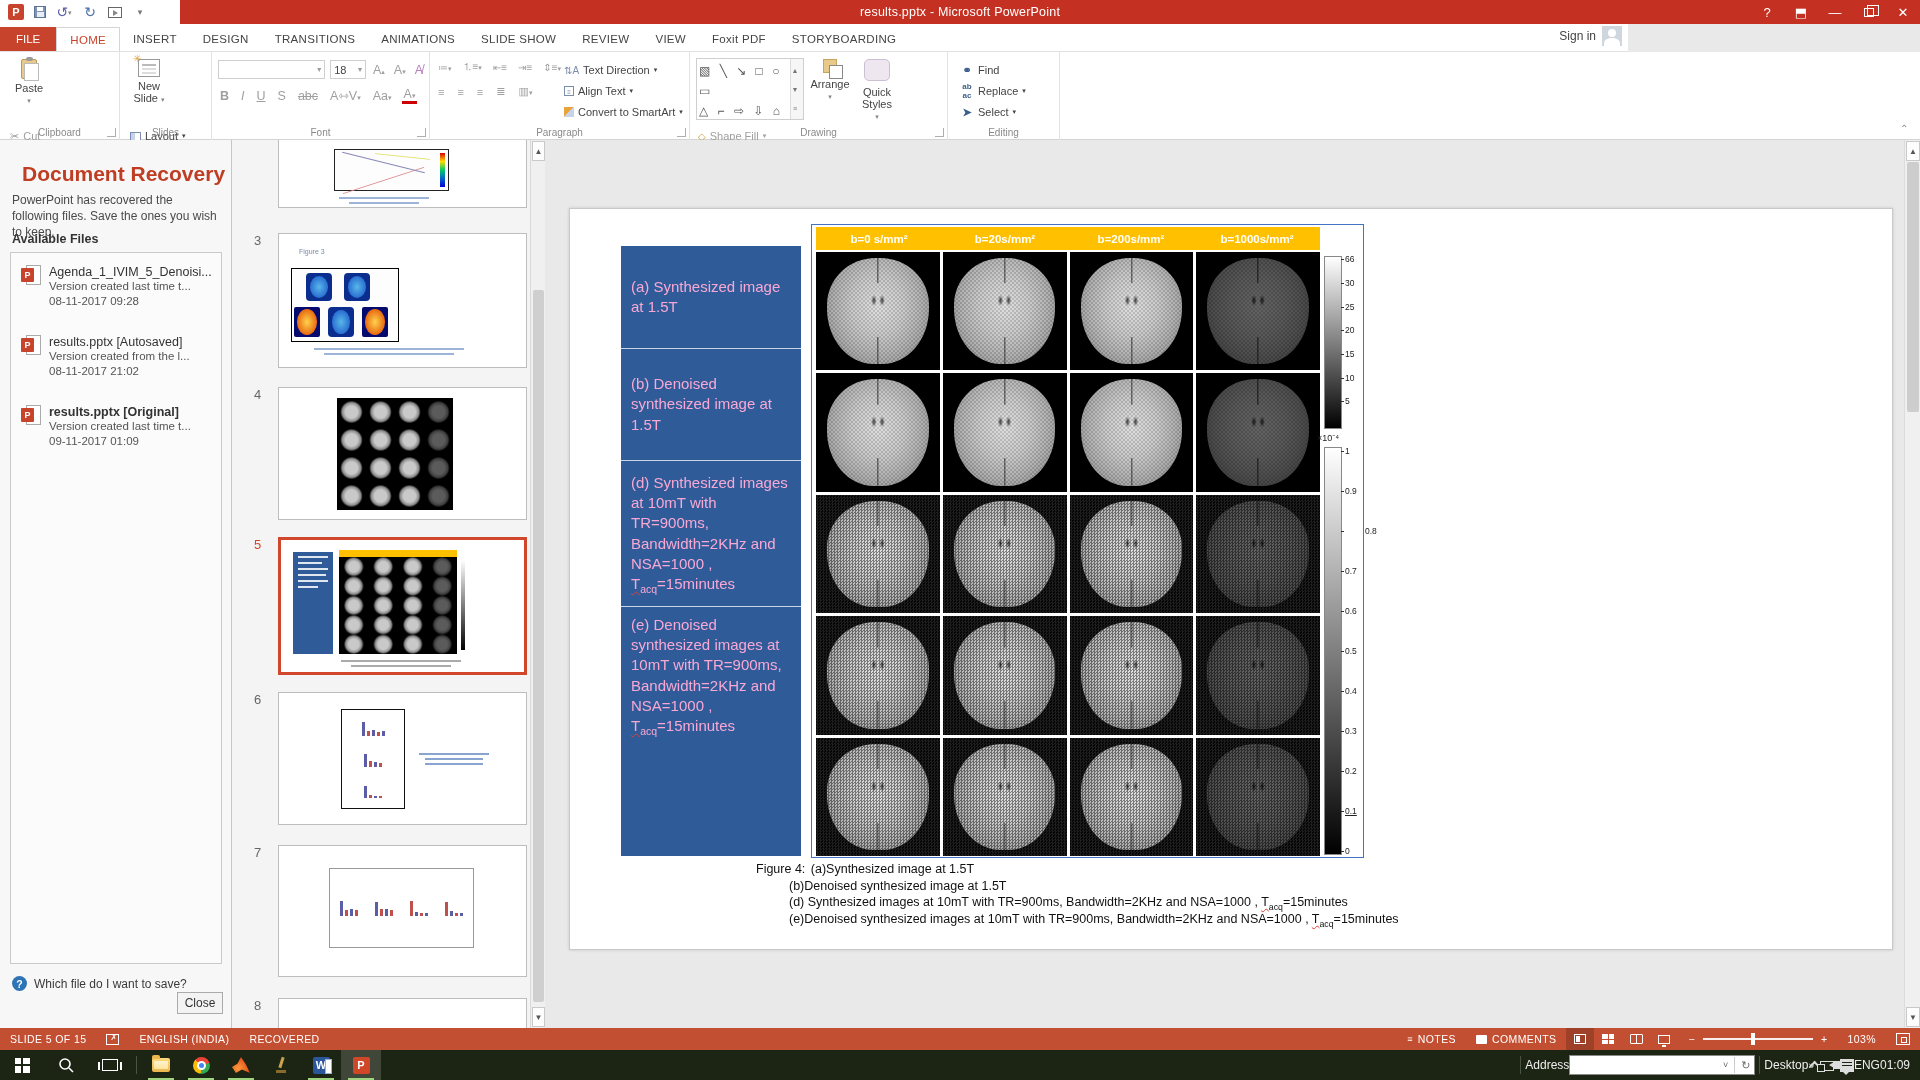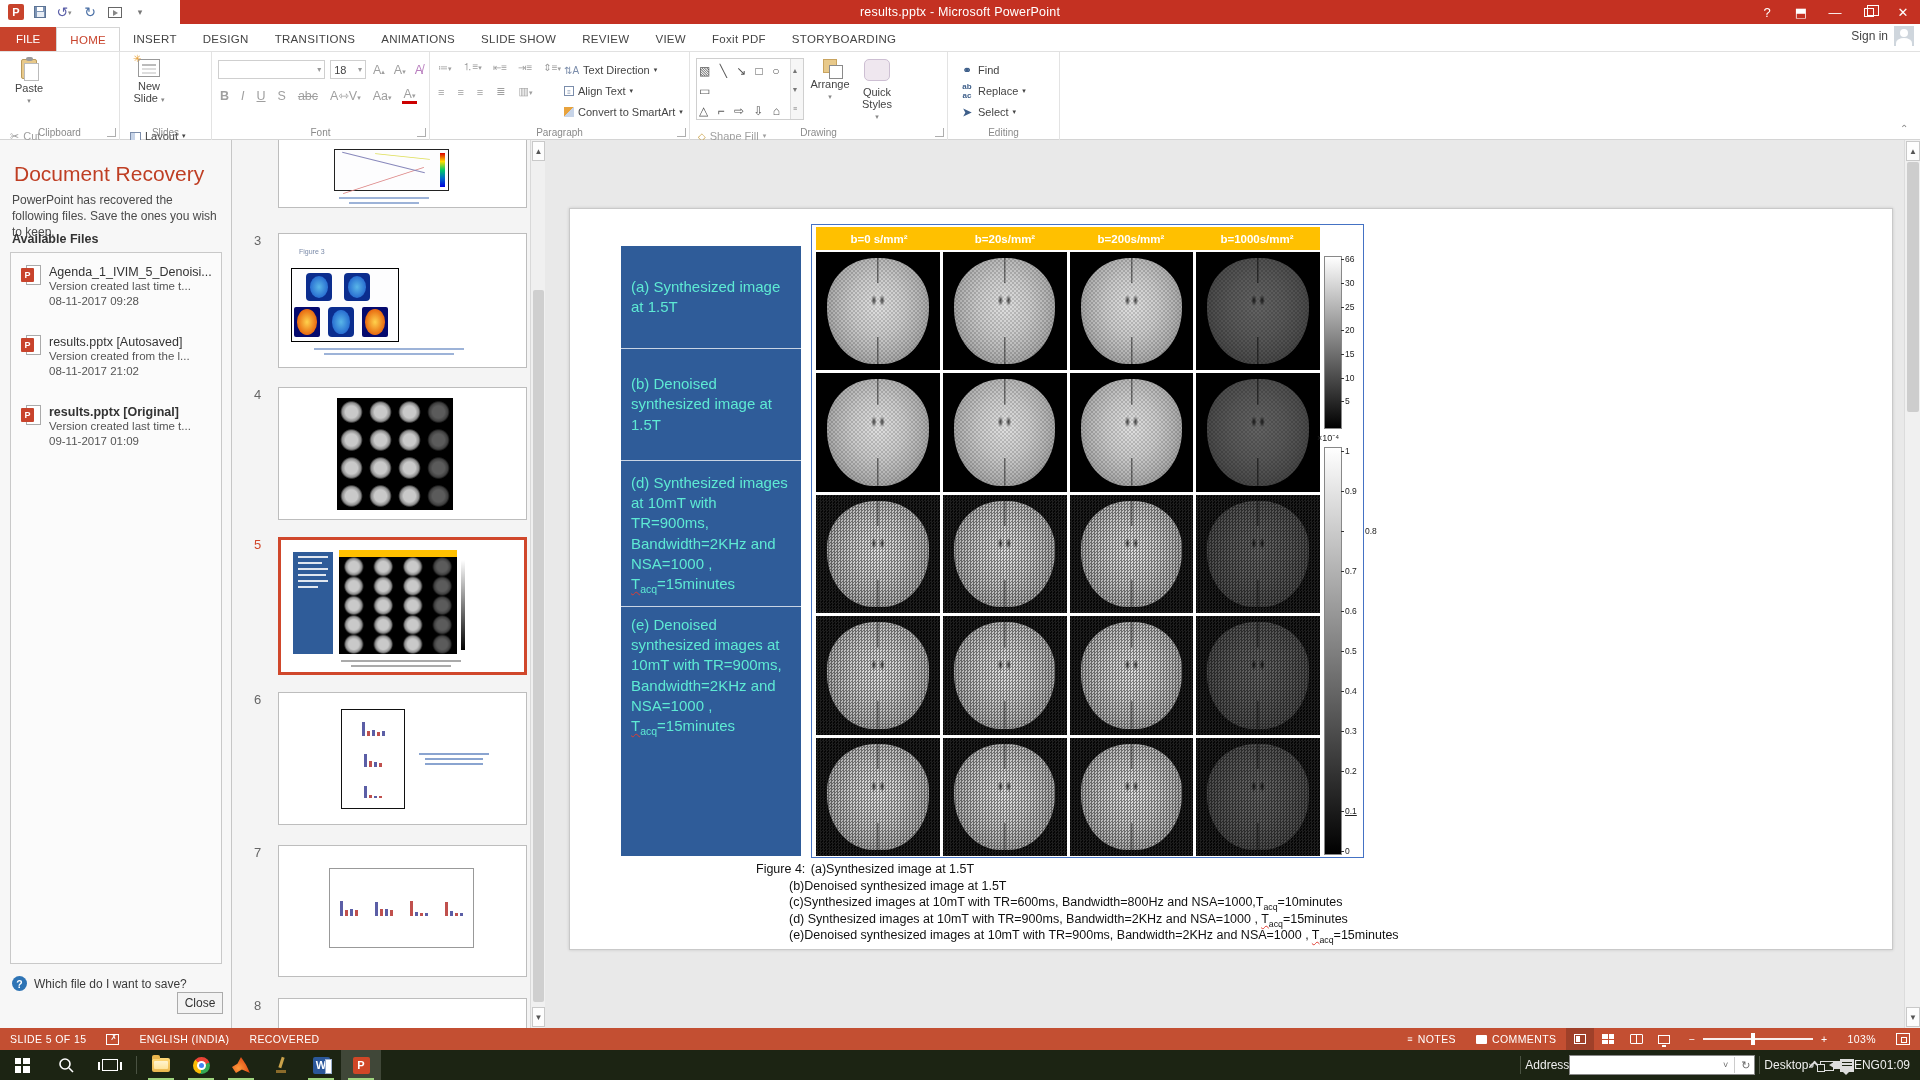--- a/index.html
+++ b/index.html
@@ -16,21 +16,21 @@
   .floppy::after{content:"";position:absolute;left:2px;bottom:0;width:7px;height:5px;background:#e8edf4}
   .mon{width:14px;height:11px;border:1px solid #666;position:relative;background:#fff}
   .mon::after{content:"";position:absolute;left:4px;top:2px;border-left:5px solid #888;border-top:3px solid transparent;border-bottom:3px solid transparent}
   #title-text{position:absolute;left:0;right:0;text-align:center;color:#fff;font-size:12.5px;letter-spacing:.2px}
   #winbtns{position:absolute;right:0;top:0;height:24px;display:flex;align-items:center;gap:0}
   .winbtn{width:34px;height:24px;color:#fff;display:flex;align-items:center;justify-content:center;font-size:13px}
   .restore-g{width:10px;height:9px;border:1px solid #fff;position:relative;background:transparent}
   .restore-g::before{content:"";position:absolute;left:2px;top:-4px;width:10px;height:9px;border:1px solid #fff}
 
   
-  #tabrow{position:absolute;left:0;top:24px;width:1920px;height:28px;background:#fff;display:flex;align-items:flex-end;border-bottom:1px solid #e1e1e1}
+  #tabrow{position:absolute;left:0;top:24px;width:1628px;height:28px;background:#fff;display:flex;align-items:flex-end;border-bottom:1px solid #e1e1e1}
   #file-tab{background:#c8432c;color:#fff;font-size:11.5px;padding:6px 16px;height:24px;display:flex;align-items:center}
   .tab{font-size:11.5px;color:#444;padding:6px 13px;height:24px;display:flex;align-items:center;letter-spacing:.3px}
   .tab.active{background:#fff;color:#c8432c;border:1px solid #d5d5d5;border-bottom:none}
   #signin{position:absolute;right:6px;top:2px;display:flex;align-items:center;gap:6px;font-size:12px;color:#444}
   .avatar{width:20px;height:20px;background:#cfd6dd;position:relative;overflow:hidden}
   .avatar::before{content:"";position:absolute;left:6px;top:3px;width:8px;height:8px;border-radius:50%;background:#fff}
   .avatar::after{content:"";position:absolute;left:2px;top:12px;width:16px;height:10px;border-radius:50% 50% 0 0;background:#fff}
 
   
   #ribbon{position:absolute;left:0;top:52px;width:1920px;height:88px;background:#fff;border-bottom:1px solid #d4d4d4}
@@ -57,21 +57,21 @@
   .arr-sq::before{content:"";position:absolute;right:-7px;bottom:-7px;width:12px;height:12px;background:#fff;border:1px solid #8a8a8a}
   .qstyle{width:26px;height:22px;border-radius:5px;background:#efe7ef;border:1px solid #cdbfd3;margin-bottom:2px}
   .ed-ic{width:14px;text-align:center;color:#3e5f8a;font-size:11px;font-weight:bold}
   #ribbon-collapse{position:absolute;right:8px;bottom:6px;width:12px;height:8px;color:#888;font-size:10px;line-height:8px}
 
   
   #workspace{position:absolute;left:0;top:140px;width:1920px;height:888px;display:flex}
 
   
   #recovery{position:absolute;left:0;top:0;width:232px;height:888px;background:#f7f7f7;border-right:1px solid #c6c6c6;font-size:12px;color:#444}
-  #rec-title{position:absolute;left:14px;top:22px;font-size:21px;color:#bf3e23;font-weight:400}
+  #rec-title{position:absolute;left:22px;top:22px;font-size:21px;color:#bf3e23;font-weight:700}
   #rec-desc{position:absolute;left:12px;top:52px;width:205px;line-height:16px;color:#4a4a4a}
   #rec-avail{position:absolute;left:12px;top:92px;font-weight:bold;color:#333;font-size:12.5px}
   #rec-box{position:absolute;left:10px;top:112px;width:212px;height:712px;border:1px solid #c9c9c9;background:#fbfbfb}
   .rec-item{position:absolute;left:10px;width:190px;display:flex;gap:8px}
   .pptfile{width:20px;height:22px;position:relative;flex:none}
   .pptfile::before{content:"";position:absolute;right:0;top:0;width:13px;height:18px;background:#fff;border:1px solid #aaa}
   .pptfile::after{content:"P";position:absolute;left:0;top:3px;width:13px;height:14px;background:#c8432c;color:#fff;font-size:9px;font-weight:bold;display:flex;align-items:center;justify-content:center;border-radius:1px}
   .rec-name{font-size:12.5px;color:#333;white-space:nowrap}
   .rec-name.b{font-weight:bold}
   .rec-sub{font-size:11.5px;color:#555;line-height:15px;white-space:nowrap}
@@ -109,21 +109,21 @@
   .bluebrain{position:absolute;background:#0b2d8e;border-radius:4px}
   .bluebrain::before{content:"";position:absolute;inset:10% 14%;border-radius:50%;background:radial-gradient(#59b6e8,#1450c8)}
   .hotbrain{position:absolute;background:#050a6e;border-radius:2px}
   .hotbrain::before{content:"";position:absolute;inset:8% 12%;border-radius:50%;background:radial-gradient(#ffd24d,#e86a10 70%,#8a1d00)}
 
   
   #editor{position:absolute;left:545px;top:0;width:1359px;height:888px;background:#e9e9e9}
   #slide{position:absolute;left:24px;top:68px;width:1324px;height:742px;background:#fff;border:1px solid #c9c9c9;box-shadow:0 0 3px rgba(0,0,0,.15)}
 
   #label-col{position:absolute;left:51px;top:37px;width:180px;height:610px;background:#2f5c99}
-  .row-label{color:#5eead4;font-size:15px;line-height:1.35;padding:10px 10px;border-bottom:1px solid #c9d4e4;display:flex;flex-direction:column;justify-content:center}
+  .row-label{color:#f9a8d4;font-size:15px;line-height:1.35;padding:10px 10px;border-bottom:1px solid #c9d4e4;display:flex;flex-direction:column;justify-content:center}
   .row-label:last-child{border-bottom:none}
   .rl0{height:103px}.rl1{height:112px}.rl2{height:112px}.rl3{height:146px}.rl4{height:137px}
   .row-label sub{font-size:70%;line-height:0}
   .sq{text-decoration:underline;text-decoration-style:wavy;text-decoration-color:#e03c31;text-decoration-thickness:1px;text-underline-offset:2px}
 
   #figure-box{position:absolute;left:241px;top:15px;width:553px;height:634px;border:1px solid #4472c4;background:#fff}
   #col-headers{position:absolute;left:4px;top:2px;width:504px;height:23px;background:#ffc000;display:flex}
   #col-headers span{flex:1;color:#fff;font-weight:bold;font-size:11.5px;display:flex;align-items:center;justify-content:center}
   #brain-grid{position:absolute;left:4px;top:27px;width:504px;height:604px;display:grid;grid-template-columns:repeat(4,1fr);grid-template-rows:repeat(5,1fr);gap:3px;background:#fff}
   .cell{background:#000;position:relative;overflow:hidden}
@@ -716,21 +716,20 @@
               <span class="tick" style="top: 69.6%;">0.3</span>
               <span class="tick" style="top: 79.4%;">0.2</span>
               <span class="tick" style="top: 89.2%; text-decoration: underline;">0.1</span>
               <span class="tick" style="top: 99%;">0</span>
             </div>
         </div>
 
         <div id="caption">
           <div class="cap-line"><span class="cap-prefix">Figure 4:</span> <span>(a)Synthesized image at 1.5T</span></div>
           <div class="cap-line ind"><span>(b)Denoised synthesized image at 1.5T</span></div>
-          <div class="cap-line ind"><span>(c)Synthesized images at 10mT with TR=600ms, Bandwidth=800Hz and NSA=1000,T</span><sub>acq</sub><span>=10minutes</span></div>
           <div class="cap-line ind"><span>(d) Synthesized images at 10mT with TR=900ms, Bandwidth=2KHz and NSA=1000 , </span><span class="sq"><span>T</span><sub>acq</sub></span><span>=15minutes</span></div>
           <div class="cap-line ind"><span>(e)Denoised synthesized images at 10mT with TR=900ms, Bandwidth=2KHz and NSA=1000 , </span><span class="sq"><span>T</span><sub>acq</sub></span><span>=15minutes</span></div>
         </div>
       </div>
     </div>
 
     <div id="main-sb">
       <div class="sb-btn" style="top:1px">▲</div>
       <div class="sb-thumb"></div>
       <div class="sb-btn" style="bottom:1px">▼</div>

